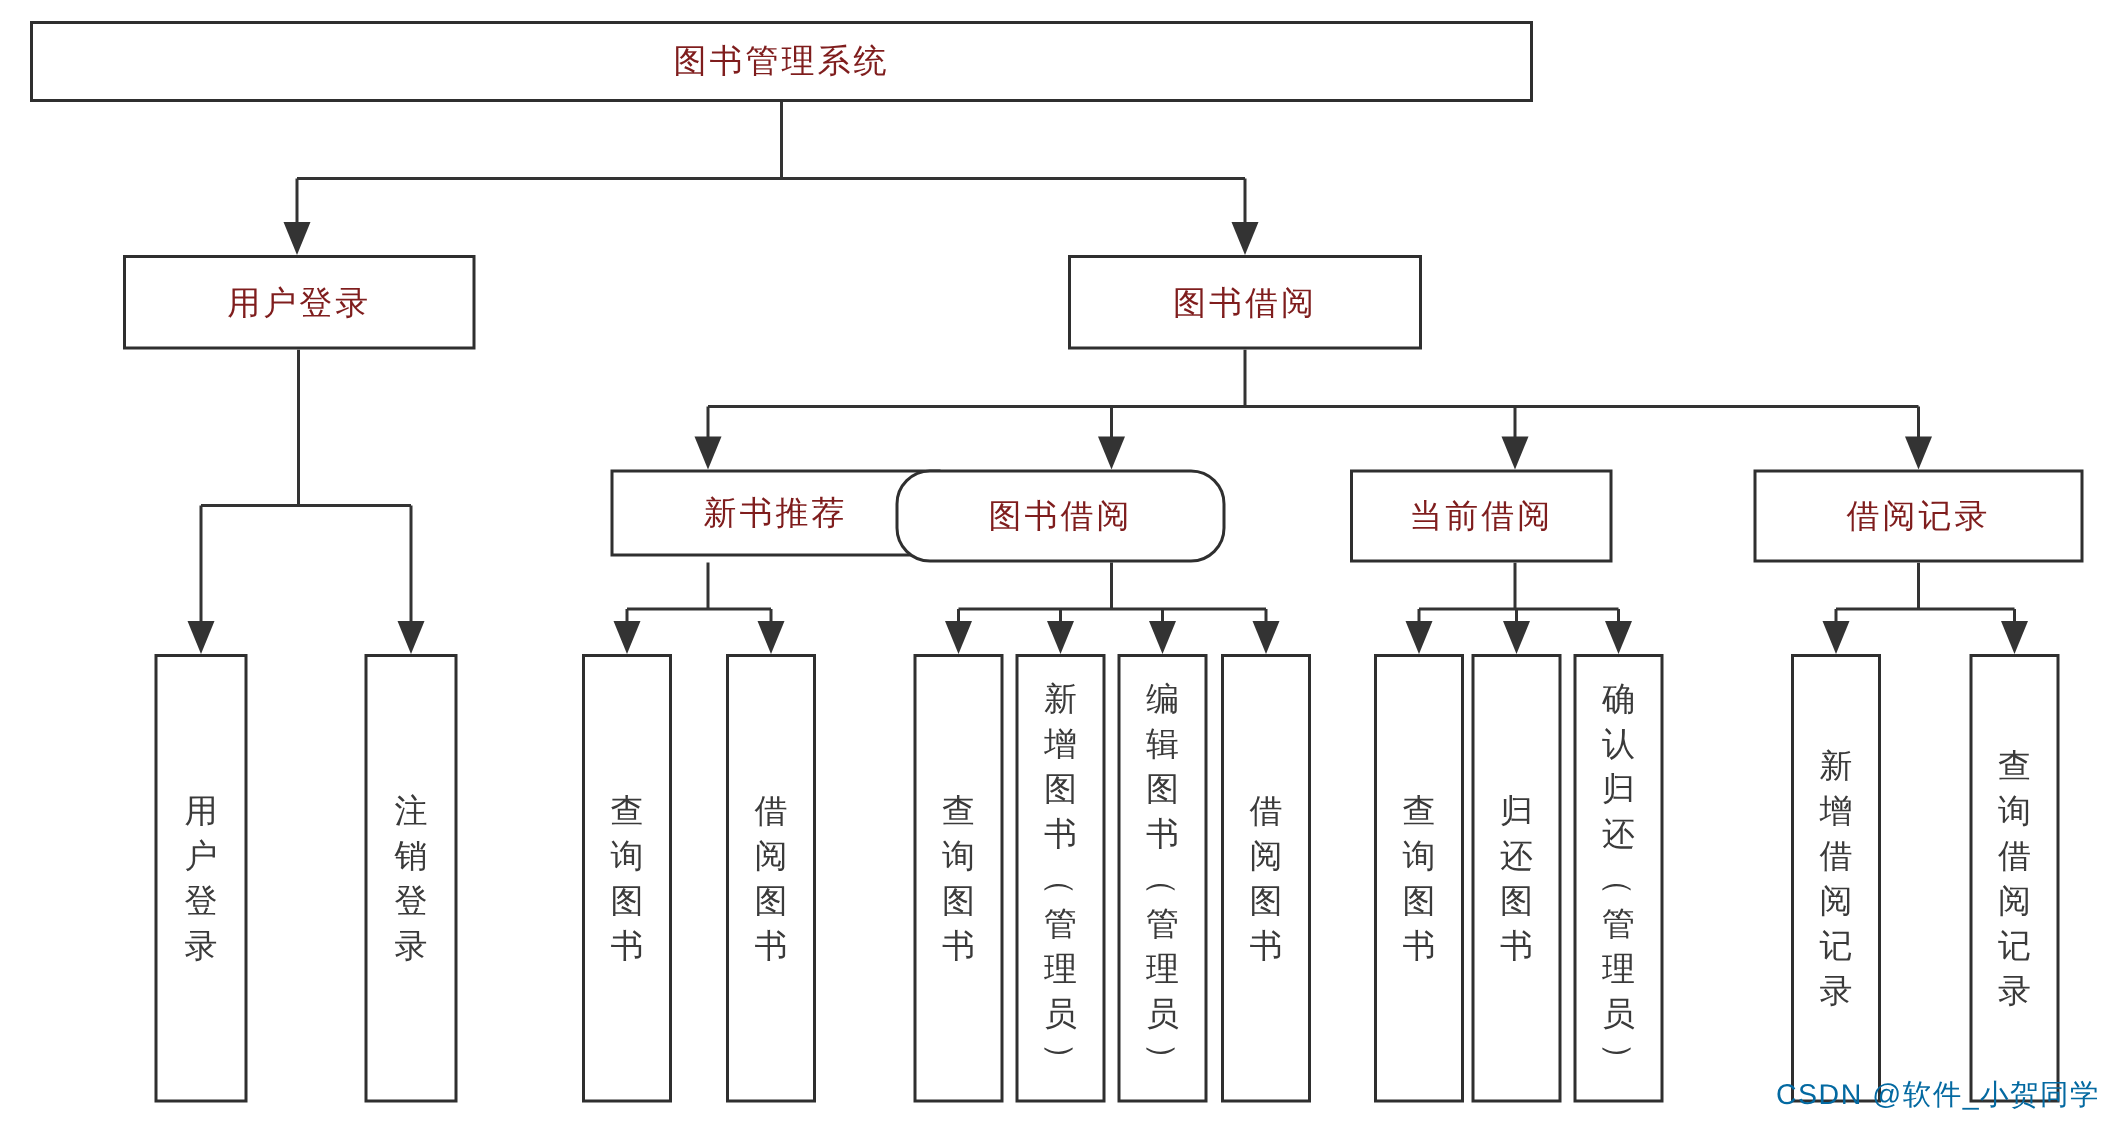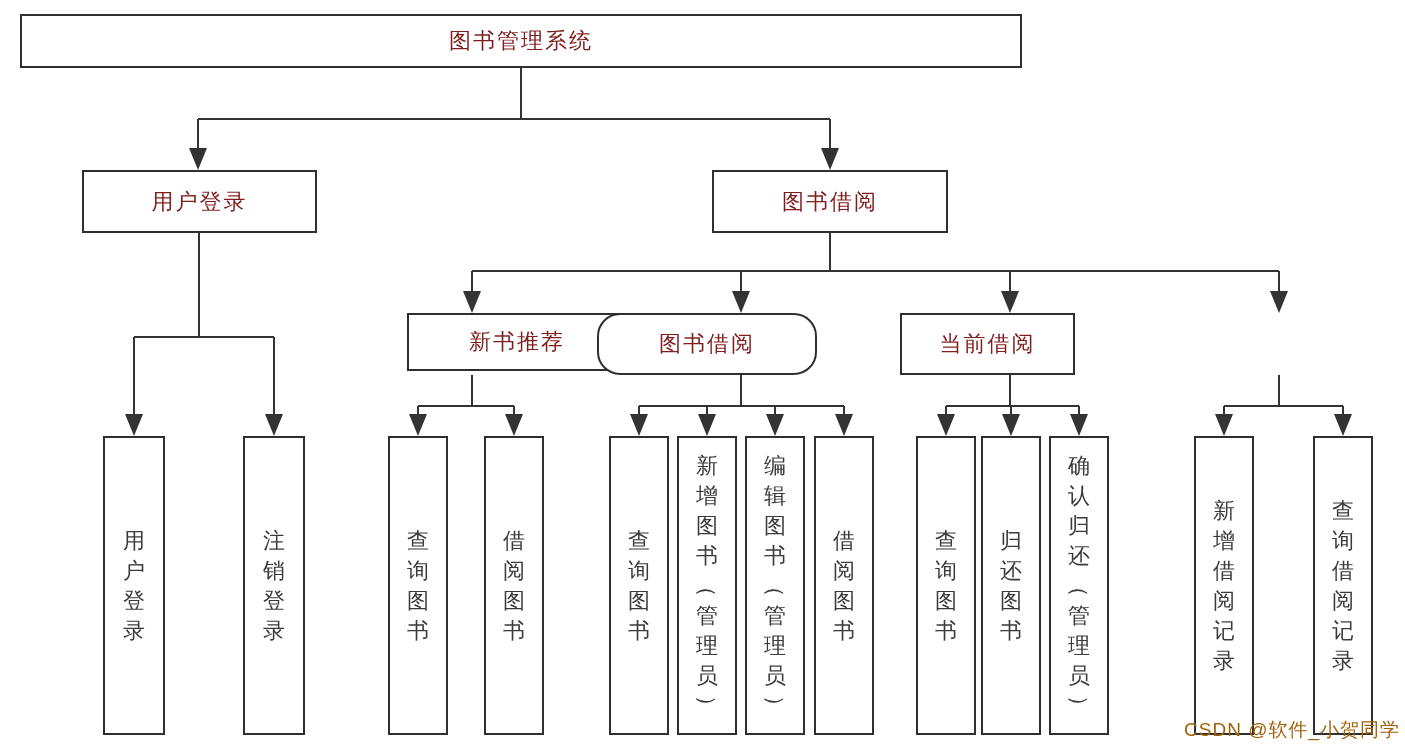--- a/index.html
+++ b/index.html
@@ -47,21 +47,21 @@
     color: #3a3a3a;
     text-align: center;
   }
   .vbox span.rot { transform: rotate(90deg); }
   #watermark {
     position: absolute;
     right: 5px;
     bottom: 4px;
     font-size: 19px;
     letter-spacing: 1px;
-    color: #a16207;
+    color: #0369a1;
     z-index: 3;
     white-space: nowrap;
   }
 </style>
 </head>
 <body>
 
 <div id="canvas">
 
   <svg id="wires" width="1405" height="747">
@@ -138,20 +138,21 @@
   </svg>
 
   <div class="hbox" style="left:20px; top:14px; width:1002px; height:54px;">图书管理系统</div>
 
   <div class="hbox" style="left:82px; top:170px; width:235px; height:63px;">用户登录</div>
   <div class="hbox" style="left:712px; top:170px; width:236px; height:63px;">图书借阅</div>
 
   <div class="hbox" style="left:374px; top:313px; width:220px; height:58px;margin-left:33px;">新书推荐</div>
   <div class="hbox" style="left:597px; top:313px; width:220px; height:62px;border-radius:23px;">图书借阅</div>
   <div class="hbox" style="left:900px; top:313px; width:175px; height:62px;">当前借阅</div>
+  <div class="hbox" style="left:1169px; top:313px; width:220px; height:62px;">借阅记录</div>
 
   <div class="vbox vtext" style="left:103px; width:62px;">
       <span>用</span>
       <span>户</span>
       <span>登</span>
       <span>录</span>
     </div>
   <div class="vbox vtext" style="left:243px; width:62px;">
       <span>注</span>
       <span>销</span>

